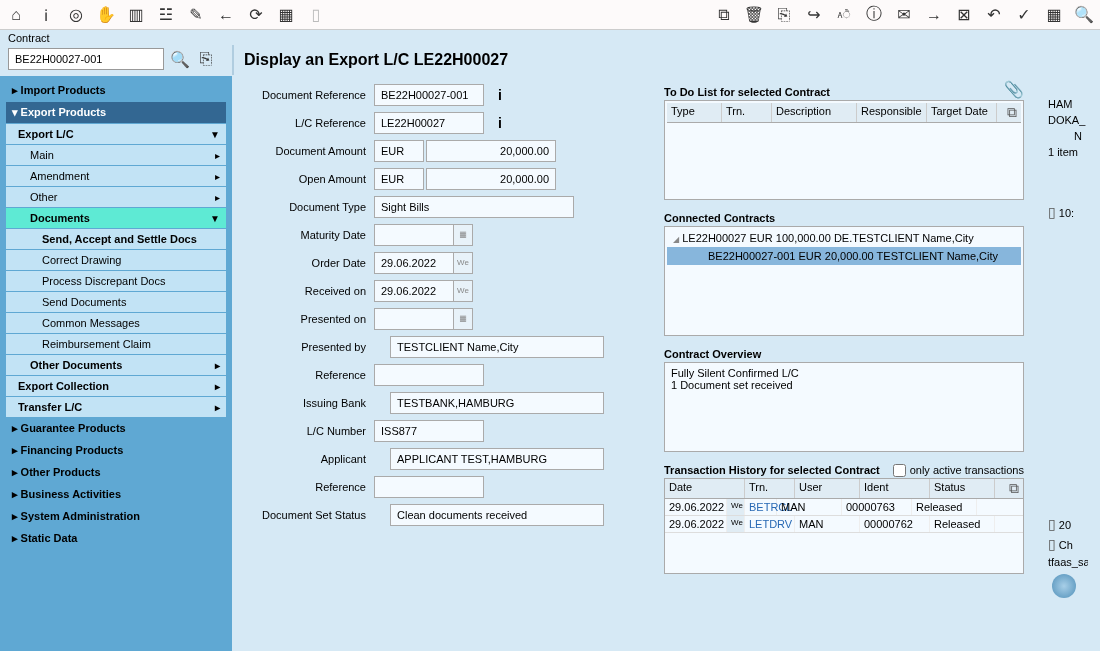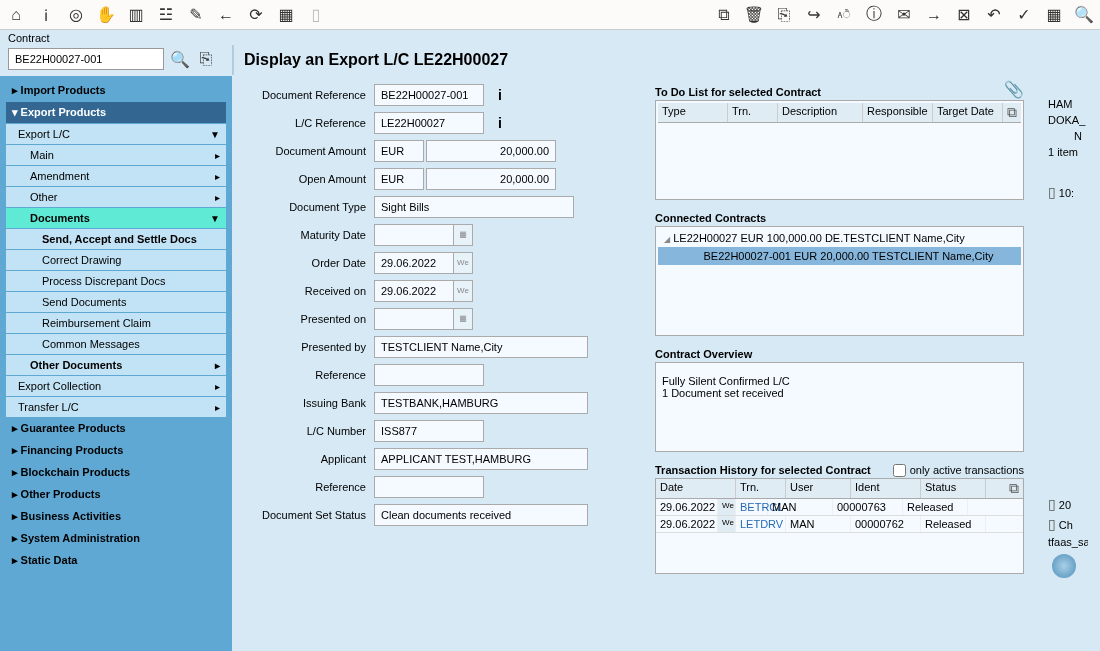--- a/index.html
+++ b/index.html
@@ -8,37 +8,37 @@
     .toolbar-spacer { flex: 1; }
     .toolbar-icon { width: 20px; height: 20px; display: flex; align-items: center; justify-content: center; cursor: pointer; font-size: 16px; color: #333; }
     .contract-label { font-size: 11px; }
     .search-box { width: 156px; height: 22px; border: 1px solid #999; padding: 2px 6px; background: #fff; }
     .page-title { font-size: 16px; font-weight: bold; }
     .main-layout { display: flex; height: calc(100vh - 70px); }
     .sidebar { width: 232px; background: #5fa8d3; padding: 4px 6px; overflow-y: auto; }
     .nav-item { display: flex; align-items: center; justify-content: space-between; padding: 4px 6px; background: #5fa8d3; color: #000; cursor: pointer; font-weight: bold; font-size: 12px; margin-bottom: 1px; }
     .nav-item.level1 { background: #5fa8d3; }
     .nav-item.level1.selected { background: #336792; color: #fff; }
-    .nav-item.level2 { background: #c2e3f5; font-weight: normal; font-size: 12px; padding-left: 12px; align-items: center; }
+    .nav-item.level2 { background: #c2e3f5; font-weight: bold; font-size: 12px; padding-left: 12px; align-items: center; }
     .nav-item.level3 { background: #c2e3f5; font-weight: normal; padding-left: 24px; }
     .nav-item.level3.bold { font-weight: bold; }
     .nav-item.level3.selected { background: #5eead4; align-items: center; }
     .nav-item.level4 { background: #c2e3f5; font-weight: normal; padding-left: 36px; font-size: 11px; }
     .nav-item.level4.bold { font-weight: bold; }
     .arrow { font-size: 10px; }
     .content { flex: 1; padding: 8px 12px; background: #d6e9f5; overflow-y: auto; display: flex; gap: 20px; }
     .form-col { width: 400px; }
     .form-row { display: flex; align-items: center; margin-bottom: 6px; }
     .form-label { width: 130px; text-align: right; padding-right: 8px; font-size: 11px; }
     .form-input { height: 22px; border: 1px solid #aaa; background: #f4faff; padding: 2px 6px; font-size: 11px; }
     .form-input.w110 { width: 110px; }
     .form-input.w50 { width: 50px; }
     .form-input.w130 { width: 130px; text-align: right; }
     .form-input.w200 { width: 200px; }
-    .form-input.w260 { width: 214px; }
+    .form-input.w260 { width: 214px; margin-left: 16px; }
     .form-input.w80 { width: 80px; }
     .info-icon { margin-left: 14px; font-weight: bold; font-size: 14px; }
     .cal-icon { width: 20px; height: 22px; border: 1px solid #aaa; background: #e8f2f9; text-align: center; line-height: 20px; font-size: 8px; cursor: pointer; margin-left: -1px; color: #888; }
     .right-col { flex: 1; display: flex; flex-direction: column; gap: 10px; position: relative; }
     .attach-icon { position: absolute; right: 0; top: -4px; font-size: 16px; cursor: pointer; }
     .panel { display: flex; flex-direction: column; }
     .panel-title { font-size: 11px; font-weight: bold; padding: 2px 0; }
     .panel-box { border: 1px solid #aaa; background: #f4faff; min-height: 70px; padding: 2px; font-size: 11px; }
     .table-header { display: flex; background: #e0ecf4; border-bottom: 1px solid #aaa; }
     .th { padding: 2px 4px; border-right: 1px solid #ccc; font-size: 11px; }
@@ -136,45 +136,42 @@
     <div class="nav-item level4">
         <span>Correct Drawing</span>
       </div>
     <div class="nav-item level4">
         <span>Process Discrepant Docs</span>
       </div>
     <div class="nav-item level4">
         <span>Send Documents</span>
       </div>
     <div class="nav-item level4">
+        <span>Common Messages</span>
+      </div>
+    <div class="nav-item level4">
         <span>Reimbursement Claim</span>
-      </div>
-    <div class="nav-item level4">
-        <span>Common Messages</span>
       </div>
     <div class="nav-item level3 bold">
         <span>Other Documents</span>
         <span class="arrow">▸</span>
       </div>
     <div class="nav-item level2">
         <span>Export Collection</span>
         <span class="arrow">▸</span>
       </div>
     <div class="nav-item level2">
         <span>Transfer L/C</span>
         <span class="arrow">▸</span>
       </div>
     <div class="nav-item level1">
         <span>▸ <span>Guarantee Products</span></span>
       </div>
     <div class="nav-item level1">
         <span>▸ <span>Financing Products</span></span>
-      </div>
-    <div class="nav-item level1">
-        <span>▸ <span>Blockchain Products</span></span>
       </div>
     <div class="nav-item level1">
         <span>▸ <span>Other Products</span></span>
       </div>
     <div class="nav-item level1">
         <span>▸ <span>Business Activities</span></span>
       </div>
     <div class="nav-item level1">
         <span>▸ <span>System Administration</span></span>
       </div>
@@ -258,41 +255,41 @@
         <input class="form-input w260" readonly="" value="Clean documents received" style="">
       </div>
     </div>
 
     <div class="right-col">
       <span class="attach-icon">📎</span>
       <div class="panel">
         <span class="panel-title">To Do List for selected Contract</span>
         <div class="panel-box" style="min-height:100px">
           <div class="table-header">
-            <span class="th" style="width:70px">Type</span>
+            <span class="th" style="width:55px">Type</span>
             <span class="th" style="width:50px">Trn.</span>
             <span class="th" style="width:85px">Description</span>
             <span class="th" style="width:70px">Responsible</span>
             <span class="th" style="width:70px">Target Date</span>
             <span class="copy-icon" style="margin-left:auto;padding:1px 4px">⧉</span>
           </div>
         </div>
       </div>
 
       <div class="panel">
         <span class="panel-title">Connected Contracts</span>
         <div class="panel-box" style="min-height:110px">
           <div class="tree-item"><span style="font-size:8px;color:#888">◢</span> <span>LE22H00027 EUR 100,000.00 DE.TESTCLIENT Name,City</span></div>
           <div class="tree-item child selected">BE22H00027-001 EUR 20,000.00 TESTCLIENT Name,City</div>
         </div>
       </div>
 
       <div class="panel">
         <span class="panel-title">Contract Overview</span>
-        <div class="panel-box" style="min-height:90px;padding:12px 6px">
+        <div class="panel-box" style="min-height:90px;padding:4px 6px">
           <div>Fully Silent Confirmed L/C</div>
           <div>1 Document set received</div>
         </div>
       </div>
 
       <div class="panel">
         <div style="display:flex;justify-content:space-between;align-items:center">
           <span class="panel-title">Transaction History for selected Contract</span>
           <span class="only-active">
             <input type="checkbox" style="">
@@ -327,20 +324,20 @@
           <div style="height:40px"></div>
         </div>
       </div>
     </div>
 
     <div class="ext-col">
       <div class="ext-row" style="margin-top:14px">HAM</div>
       <div class="ext-row">DOKA_</div>
       <div class="ext-row" style="text-align:right;padding-right:6px">N</div>
       <div class="ext-row">1 item</div>
-      <div class="ext-row" style="margin-top:26px"><span class="ext-icon">▯</span> <span>10:</span></div>
+      <div class="ext-row" style="margin-top:46px"><span class="ext-icon">▯</span> <span>10:</span></div>
       <div class="ext-row" style="margin-top:296px"><span class="ext-icon">▯</span> <span>20</span></div>
       <div class="ext-row"><span class="ext-icon">▯</span> <span>Ch</span></div>
       <div class="ext-row">tfaas_sa</div>
       <div class="circle-icon" style="margin-top:6px"></div>
     </div>
   </div>
 </div>
 
 </body></html>

